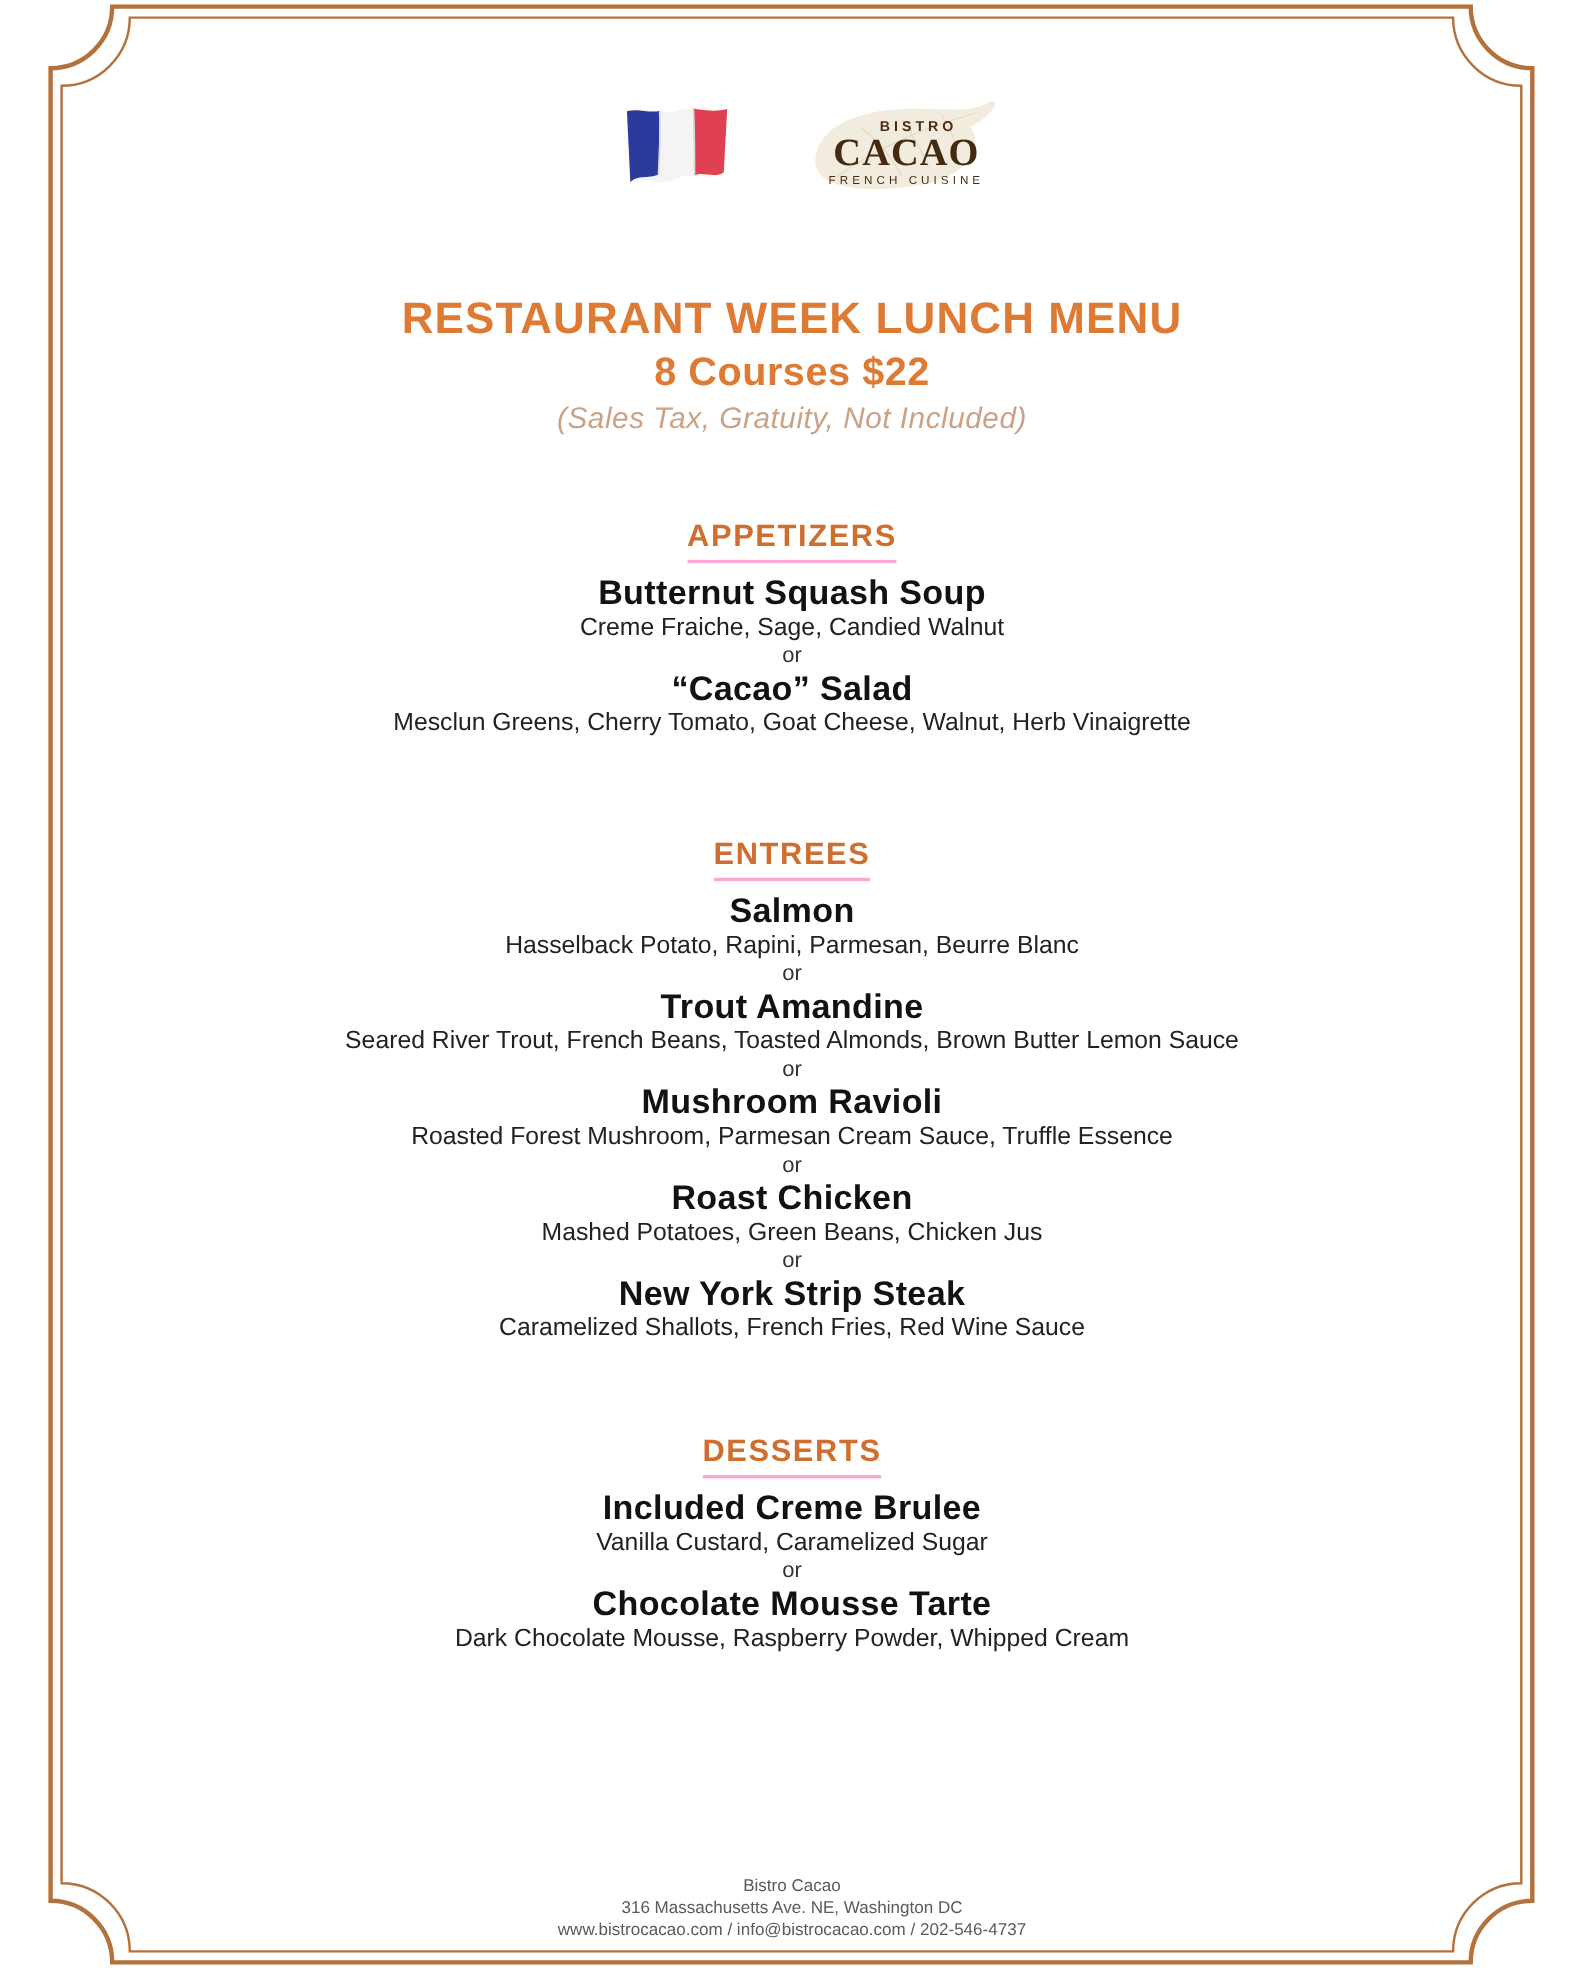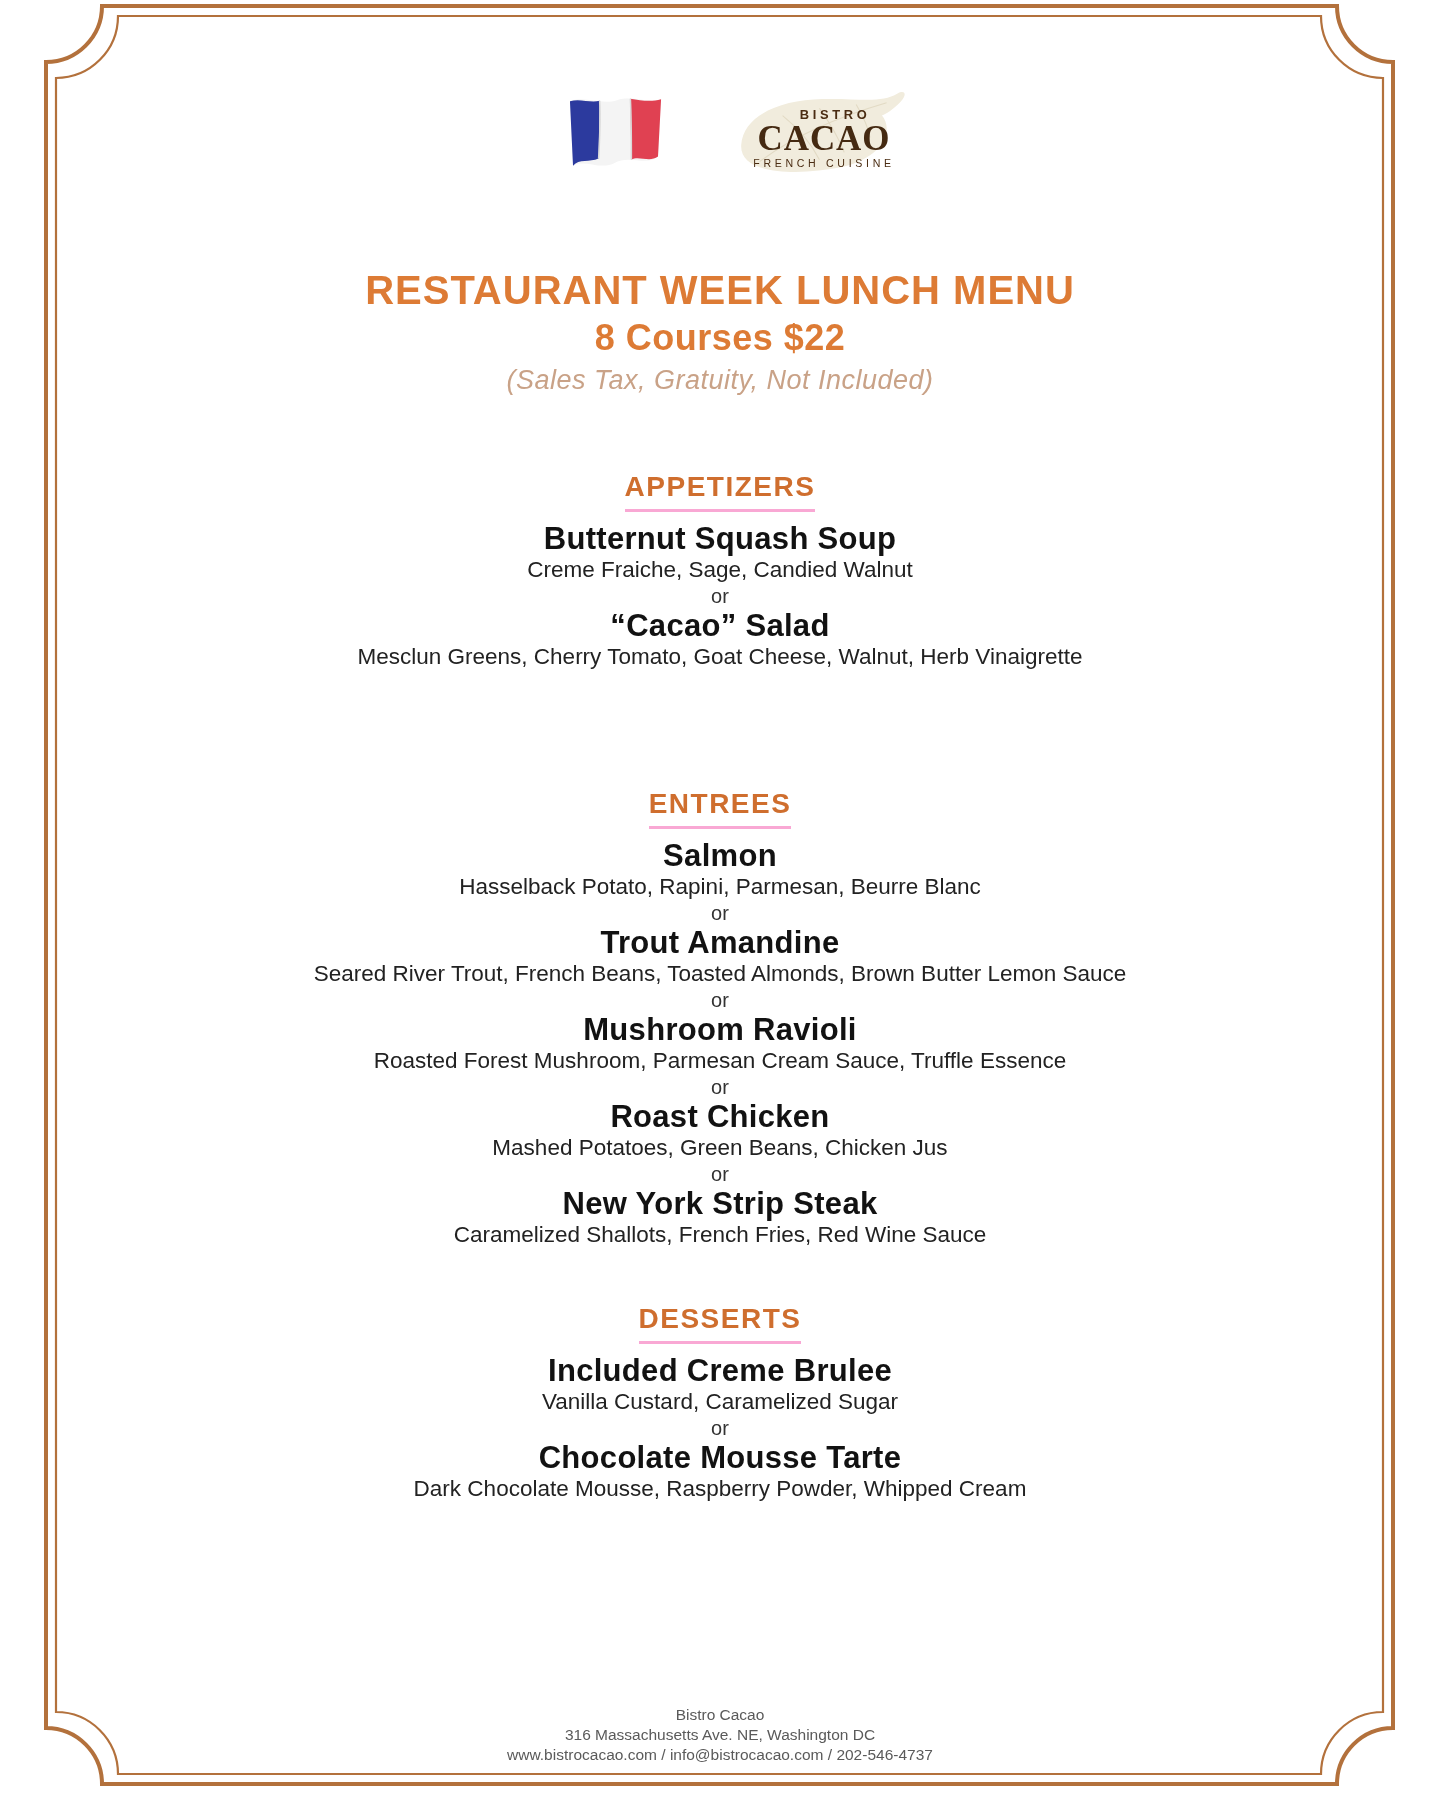--- a/index.html
+++ b/index.html
@@ -24,21 +24,21 @@
     font-size: 36px; font-weight: 700; letter-spacing: 0.5px;
     color: #DD7B35; line-height: 46px;
   }
   .menu-note {
     font-size: 27px; font-style: italic; color: #C9A287; line-height: 38px;
     letter-spacing: 0.5px;
   }
 
   .menu-section { position: absolute; left: 0; width: 100%; text-align: center; }
   .section-appetizers { top: 468px; }
-  .section-entrees   { top: 785px; }
+  .section-entrees   { top: 757px; }
   .section-desserts  { top: 1300px; }
 
   .section-title {
     font-size: 28px; font-weight: 700; letter-spacing: 1.5px;
     color: #CF6E2E; line-height: 38px; margin-bottom: 10px;
   }
   .section-title .underline {
     border-bottom: 3px solid #f9a8d4; padding-bottom: 3px; display: inline-block;
   }
   .dish-name { font-size: 31px; font-weight: 700; color: #121212; line-height: 33px; letter-spacing: 0.3px; }

